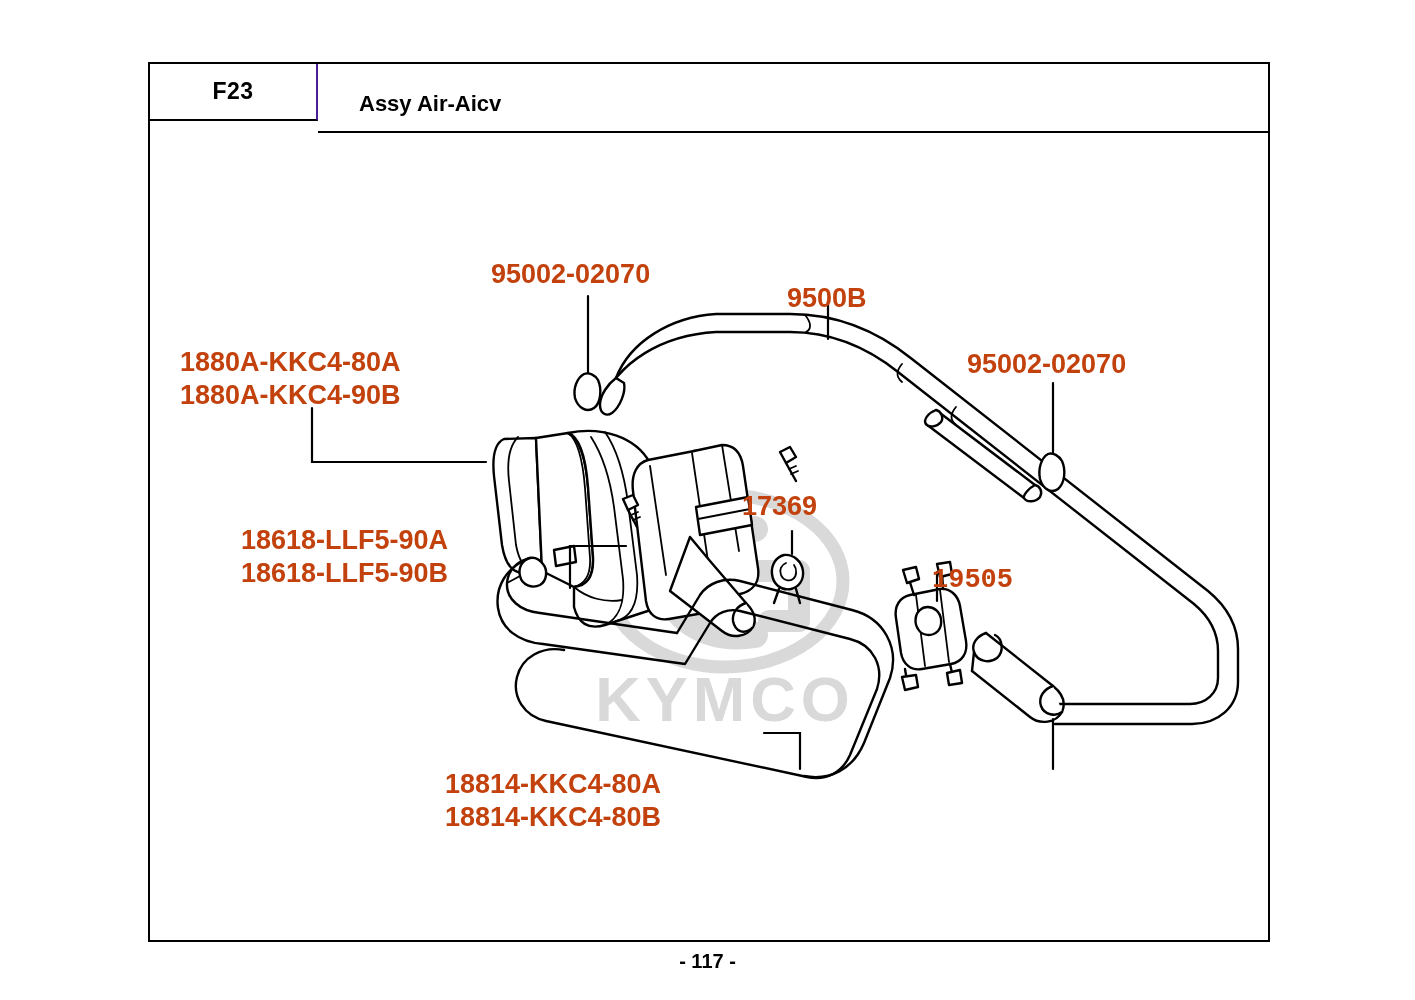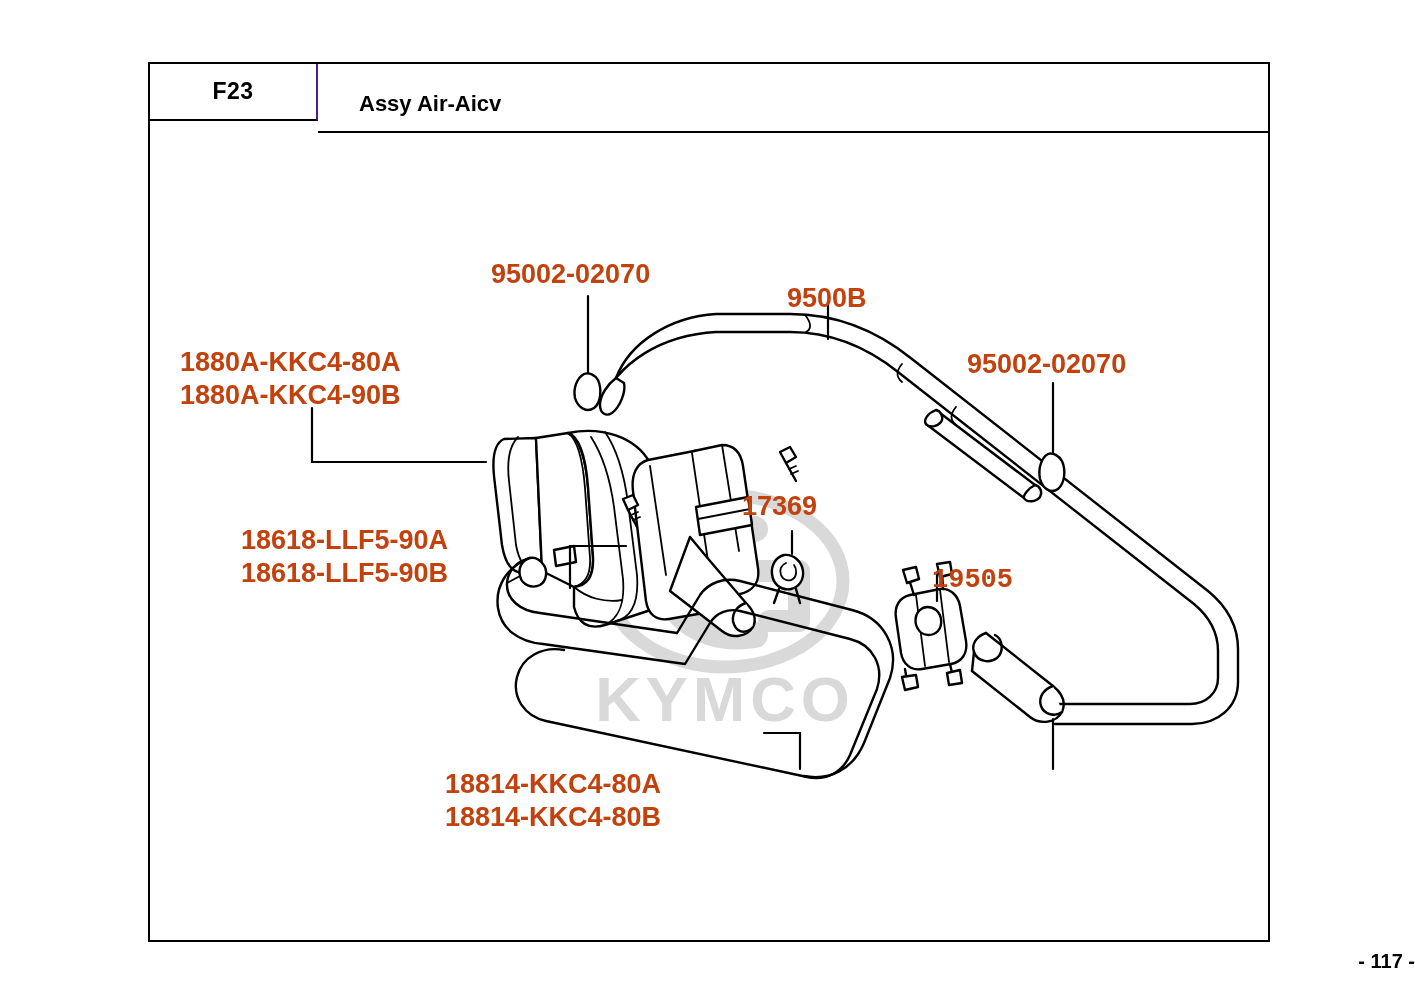--- a/index.html
+++ b/index.html
@@ -98,21 +98,21 @@
     color: #c2410c;
     white-space: pre;
     line-height: 1.22;
     letter-spacing: 0px;
   }
   .footer {
     position: absolute;
     left: 0;
     top: 950px;
     width: 1415px;
-    text-align: right;
+    text-align: center;
     font-size: 20px;
     font-weight: bold;
     color: #000;
   }
 </style>
 </head>
 <body>
 
 <div id="page">
 

